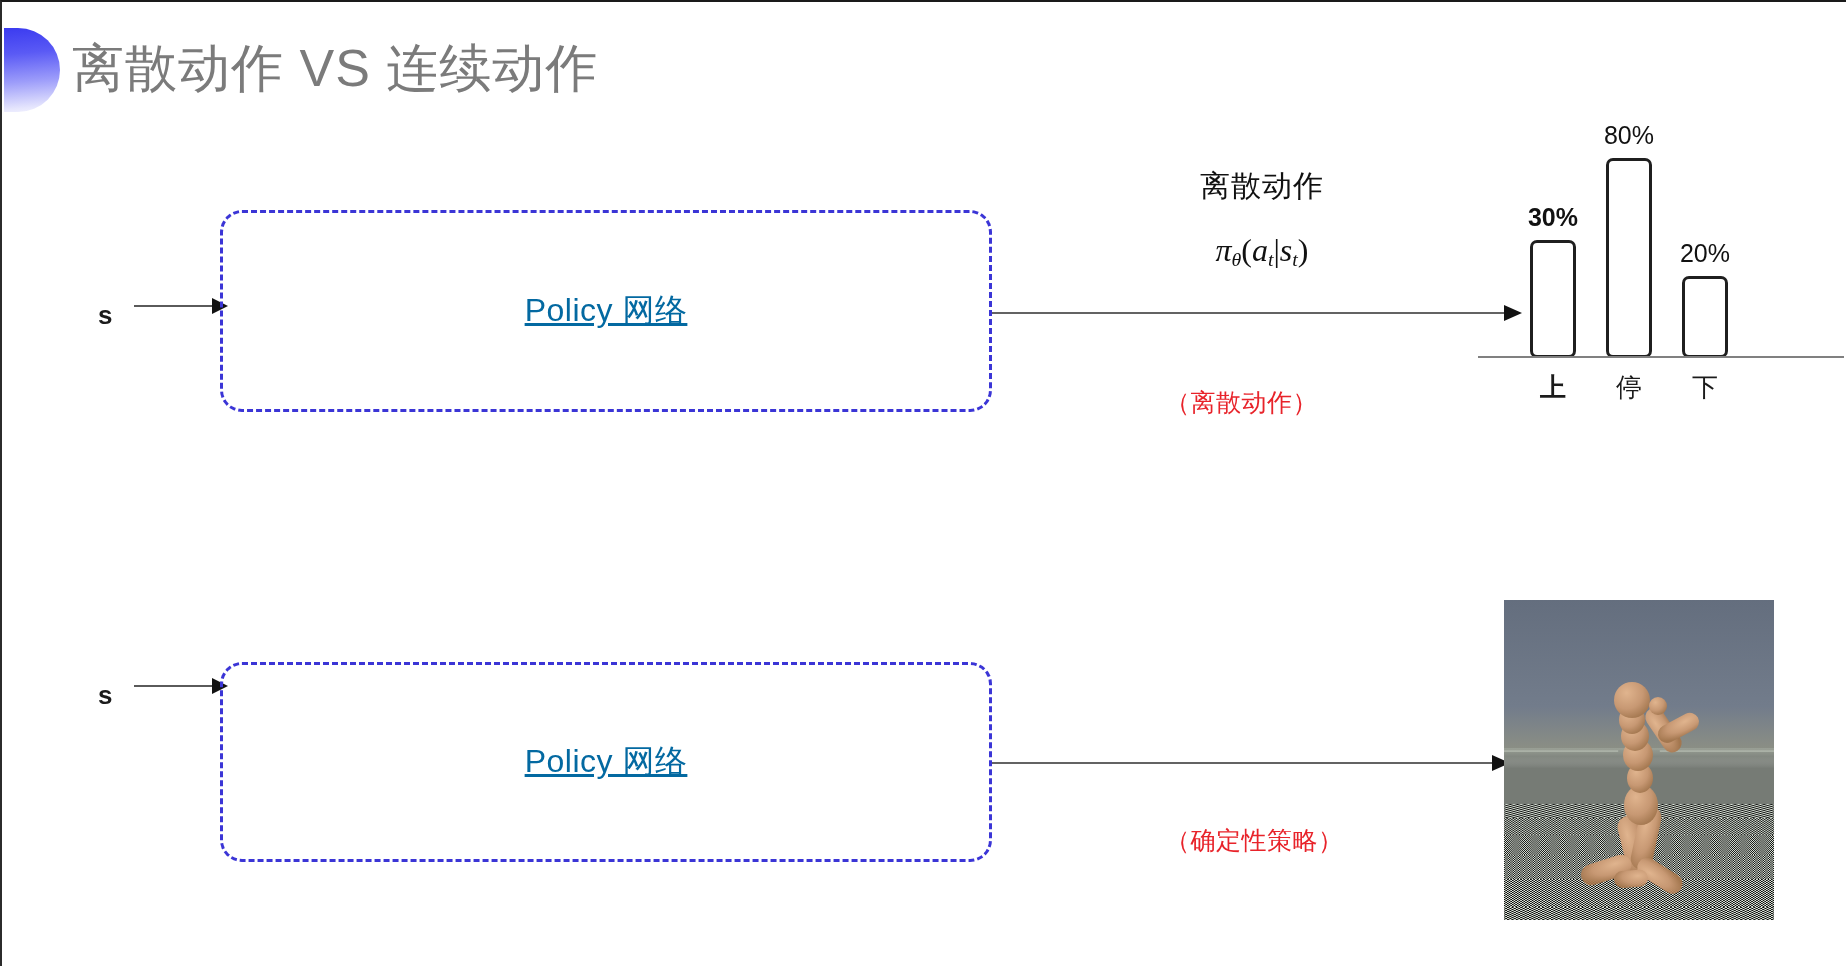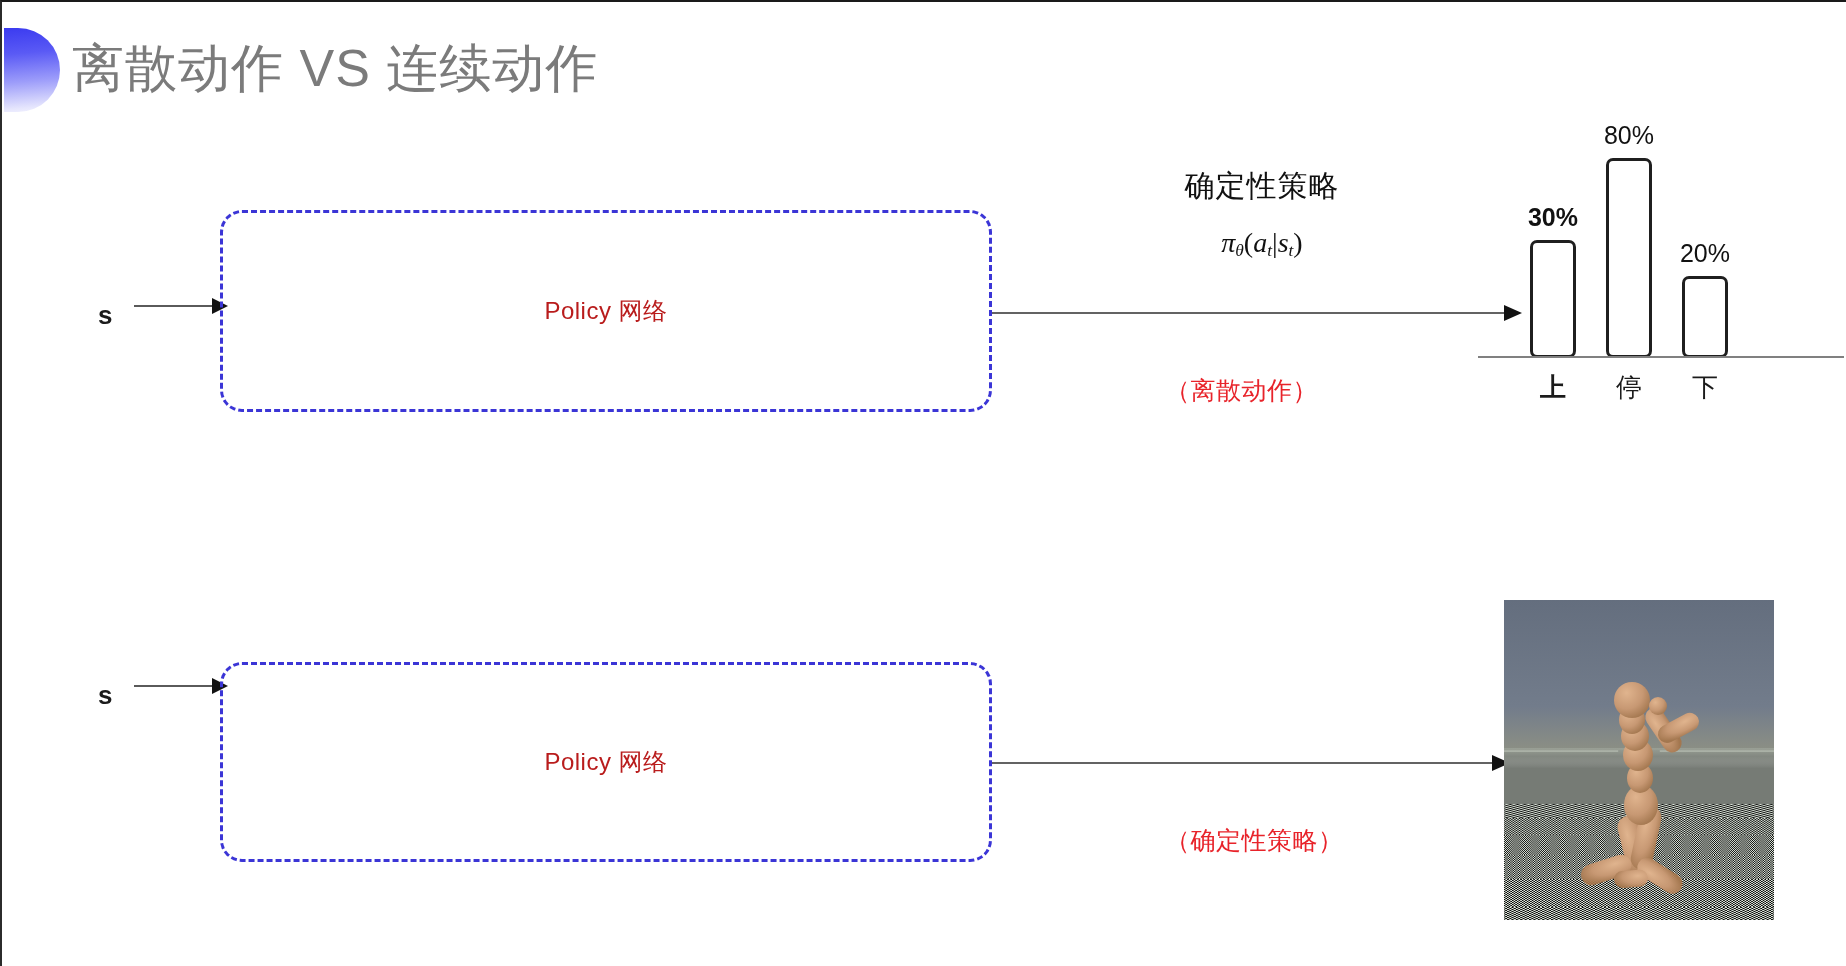--- a/index.html
+++ b/index.html
@@ -68,24 +68,25 @@
     border-radius: 22px;
     background: transparent;
     display: flex;
     align-items: center;
     justify-content: center;
   }
   #policy-box-1 { left: 218px; top: 208px; width: 772px; height: 202px; }
   #policy-box-2 { left: 218px; top: 660px; width: 772px; height: 200px; }
 
   .policy-label {
-    font-size: 24px;
-    color: #b91c1c;
+    font-size: 32px;
+    color: #0369a1;
     letter-spacing: 0.5px;
     font-family: "Liberation Sans", sans-serif;
+    text-decoration: underline;
   }
 
   
   .out-arrow { position: absolute; height: 22px; }
   #out-arrow-1 { left: 990px; top: 300px; width: 530px; }
   #out-arrow-2 { left: 990px; top: 750px; width: 518px; }
 
   
   .annot { position: absolute; text-align: center; }
   #annot-1 { left: 1110px; top: 160px; width: 300px; }
@@ -95,41 +96,41 @@
     font-size: 30px;
     color: #111111;
     line-height: 48px;
     letter-spacing: 1px;
     font-family: "Liberation Sans", sans-serif;
   }
 
   .annot-formula {
     font-family: "Liberation Serif", "DejaVu Serif", serif;
     font-style: italic;
-    font-size: 28px;
+    font-size: 32px;
     color: #111111;
-    line-height: 66px;
+    line-height: 80px;
     white-space: nowrap;
   }
   .annot-formula sub {
     font-size: 0.62em;
     font-style: italic;
     vertical-align: -0.25em;
   }
   .annot-formula .upr { font-style: normal; }
 
   .annot-note {
     position: absolute;
     font-size: 25px;
     color: #e8232a;
     letter-spacing: 0.5px;
     white-space: nowrap;
     font-family: "Liberation Sans", sans-serif;
   }
-  #annot-note-1 { left: 1163px; top: 372px; }
+  #annot-note-1 { left: 1163px; top: 384px; }
   #annot-note-2 { left: 1163px; top: 822px; }
 
   
   #bar-chart {
     position: absolute;
     left: 1476px;
     top: 96px;
     width: 366px;
     height: 316px;
   }
@@ -208,21 +209,21 @@
   <svg class="in-arrow" id="in-arrow-1" viewBox="0 0 94 20">
     <line x1="0" y1="10" x2="80" y2="10" stroke="#5a5a5a" stroke-width="2"></line>
     <polygon points="78,2 94,10 78,18" fill="#121212"></polygon>
   </svg>
 
   <div class="policy-box" id="policy-box-1">
     <span class="policy-label">Policy 网络</span>
   </div>
 
   <div class="annot" id="annot-1">
-    <div class="annot-title">确定性策略</div>
+    <div class="annot-title">离散动作</div>
     <div class="annot-formula"><span>π</span><sub>θ</sub><span class="upr">(</span><span>a</span><sub>t</sub><span class="upr">|</span><span>s</span><sub>t</sub><span class="upr">)</span></div>
   </div>
 
   <div class="annot-note" id="annot-note-1">（离散动作）</div>
 
   <svg class="out-arrow" id="out-arrow-1" viewBox="0 0 530 22" preserveAspectRatio="none">
     <line x1="0" y1="11" x2="514" y2="11" stroke="#636363" stroke-width="2.2"></line>
     <polygon points="512,3 530,11 512,19" fill="#121212"></polygon>
   </svg>
 

